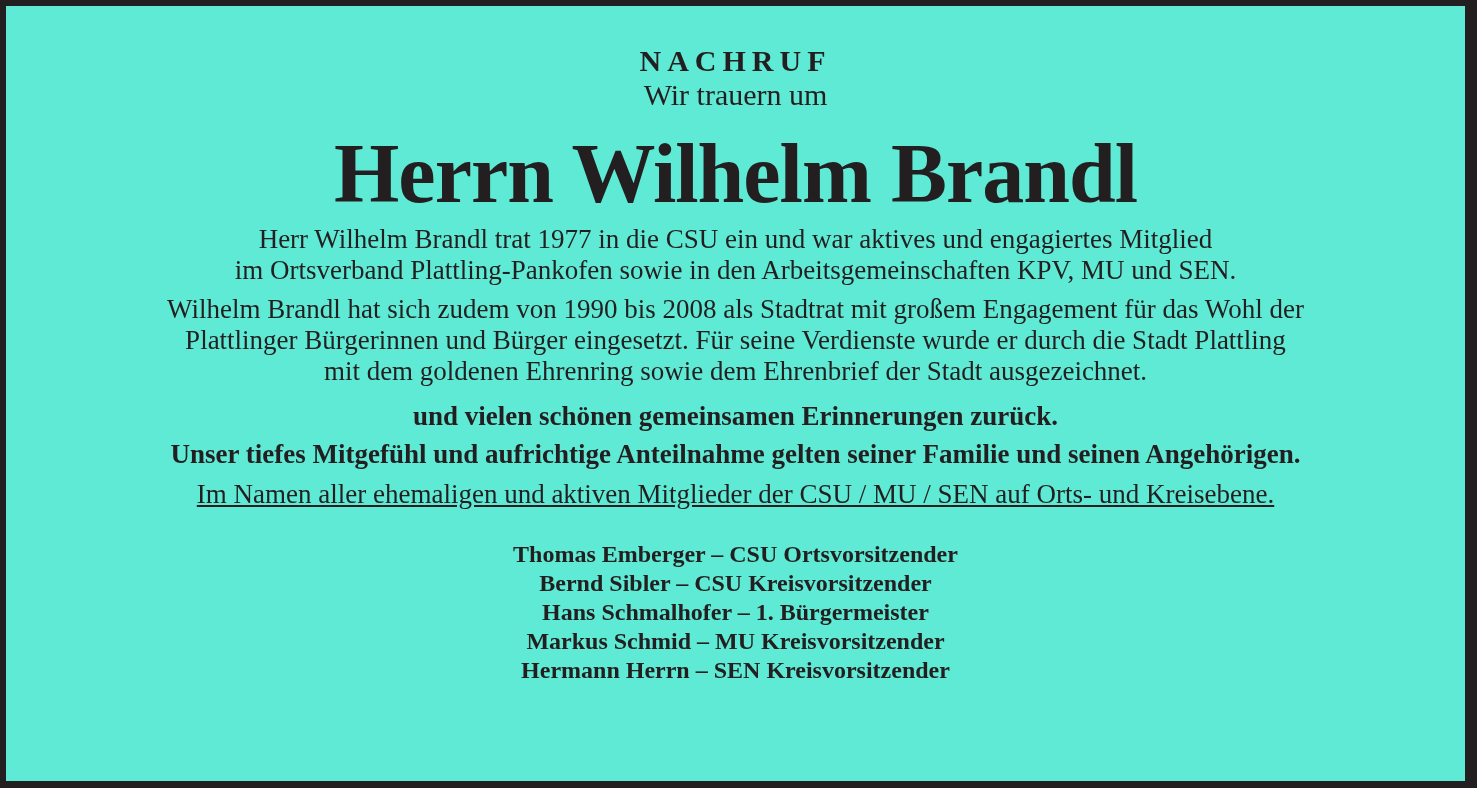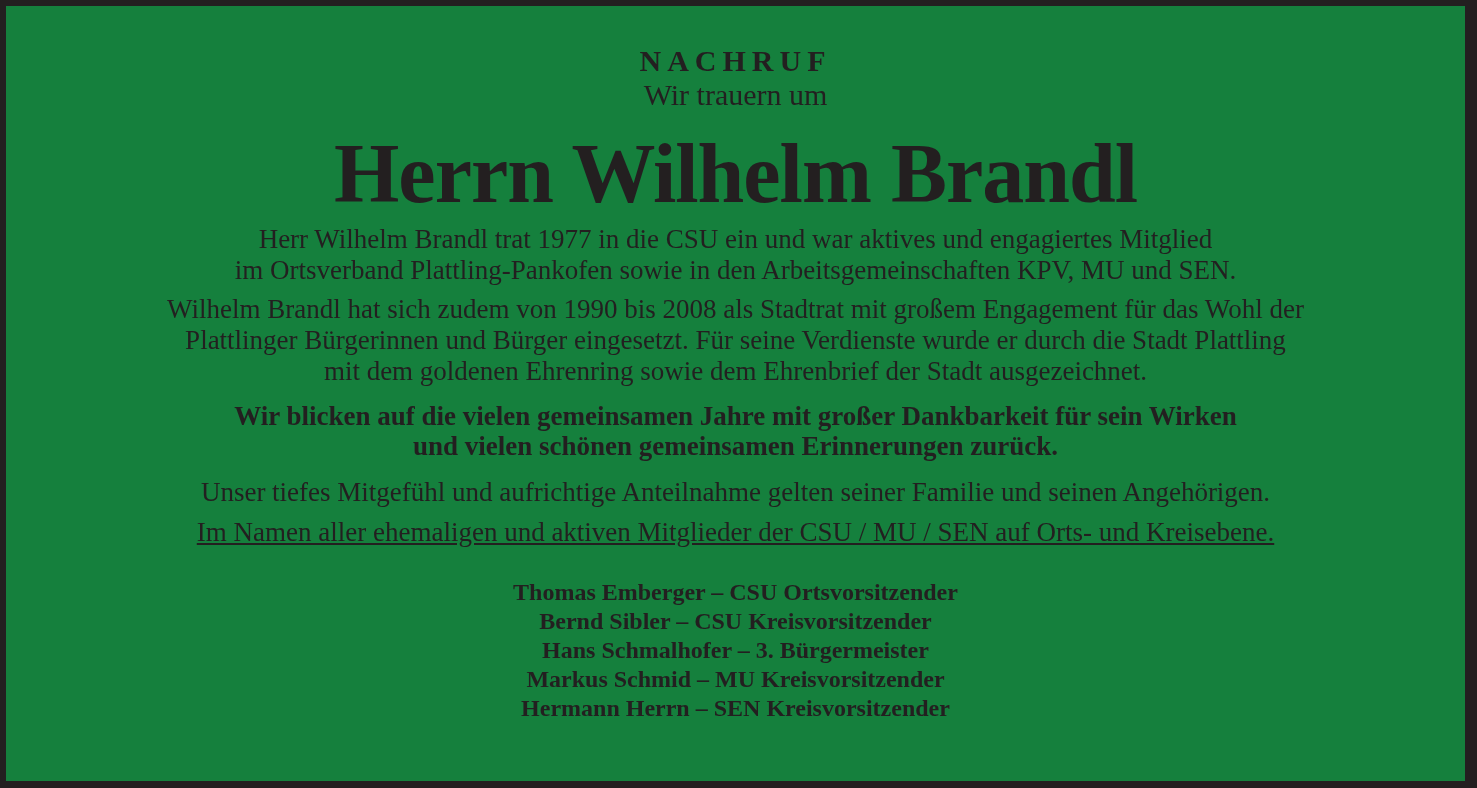--- a/index.html
+++ b/index.html
@@ -5,21 +5,21 @@
   html, body {
     margin: 0;
     padding: 0;
     background: #ffffff;
   }
   .page {
     position: relative;
     width: 1477px;
     height: 788px;
     box-sizing: border-box;
-    background: #15803d;
+    background: #5eead4;
     border-style: solid;
     border-color: #231f20;
     border-width: 6px 12px 7px 6px;
     font-family: "Liberation Serif", "DejaVu Serif", serif;
     color: #231f20;
     display: flex;
     flex-direction: column;
     align-items: center;
     overflow: hidden;
   }
@@ -51,21 +51,21 @@
     line-height: 31px;
     text-align: center;
   }
   .para .line {
     display: block;
     white-space: nowrap;
   }
   .para.p1 { margin-top: 6px; }
   .para.p2 { margin-top: 8px; }
   .para.p3 { margin-top: 14px; font-weight: bold; line-height: 30px; }
-  .para.p4 { margin-top: 16px; font-weight: normal; line-height: 30px; }
+  .para.p4 { margin-top: 8px; font-weight: bold; line-height: 30px; }
   .para.p5 { margin-top: 10px; text-decoration: underline; }
   .signatures {
     margin-top: 30px;
     font-size: 24px;
     line-height: 29px;
     font-weight: bold;
     text-align: center;
   }
   .sig-line {
     display: block;
@@ -88,33 +88,32 @@
     <span class="line">im Ortsverband Plattling-Pankofen sowie in den Arbeitsgemeinschaften KPV, MU und SEN.</span>
   </p>
 
   <p class="para p2">
     <span class="line">Wilhelm Brandl hat sich zudem von 1990 bis 2008 als Stadtrat mit großem Engagement für das Wohl der</span>
     <span class="line">Plattlinger Bürgerinnen und Bürger eingesetzt. Für seine Verdienste wurde er durch die Stadt Plattling</span>
     <span class="line">mit dem goldenen Ehrenring sowie dem Ehrenbrief der Stadt ausgezeichnet.</span>
   </p>
 
   <p class="para p3">
-    <span class="line">Wir blicken auf die vielen gemeinsamen Jahre mit großer Dankbarkeit für sein Wirken</span>
     <span class="line">und vielen schönen gemeinsamen Erinnerungen zurück.</span>
   </p>
 
   <p class="para p4">
     <span class="line">Unser tiefes Mitgefühl und aufrichtige Anteilnahme gelten seiner Familie und seinen Angehörigen.</span>
   </p>
 
   <p class="para p5">
     <span class="line">Im Namen aller ehemaligen und aktiven Mitglieder der CSU / MU / SEN auf Orts- und Kreisebene.</span>
   </p>
 
   <div class="signatures">
     <span class="sig-line">Thomas Emberger – CSU Ortsvorsitzender</span>
     <span class="sig-line">Bernd Sibler – CSU Kreisvorsitzender</span>
-    <span class="sig-line">Hans Schmalhofer – 3. Bürgermeister</span>
+    <span class="sig-line">Hans Schmalhofer – 1. Bürgermeister</span>
     <span class="sig-line">Markus Schmid – MU Kreisvorsitzender</span>
     <span class="sig-line">Hermann Herrn – SEN Kreisvorsitzender</span>
   </div>
 
 </div>
 
 </body></html>

